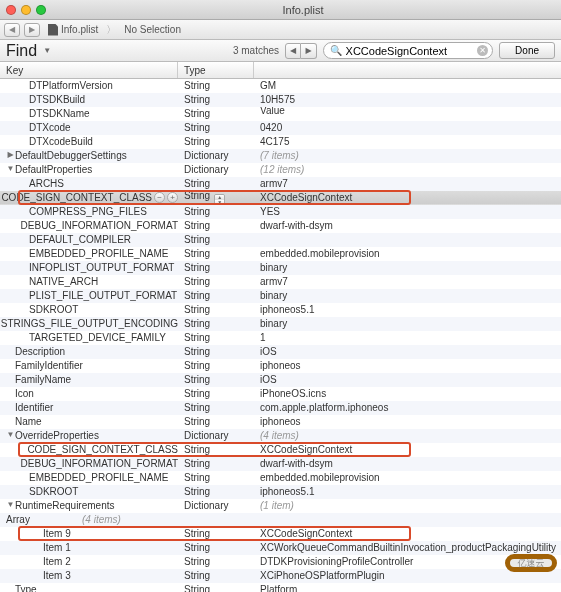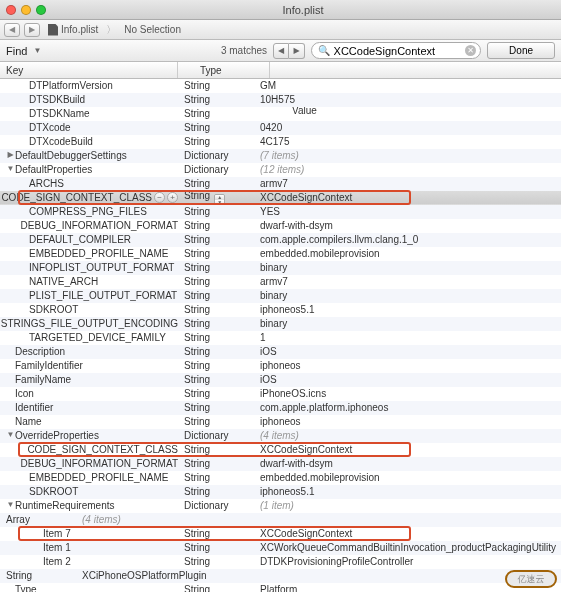--- a/index.html
+++ b/index.html
@@ -9,34 +9,34 @@
 .tl-btn { width: 10px; height: 10px; border-radius: 50%; border: 1px solid rgba(0,0,0,.25); }
 .tl-title { flex: 1; text-align: center; font-size: 11px; color: #444; }
 
 .toolbar1 { height: 20px; background: linear-gradient(#f8f8f8,#e4e4e4); border-bottom: 1px solid #bbb; display: flex; align-items: center; gap: 4px; padding: 0 4px; font-size: 10px; color: #555; }
 .nav-btn { width: 16px; height: 14px; background: linear-gradient(#fff,#e4e4e4); border: 1px solid #aaa; border-radius: 3px; display: flex; align-items: center; justify-content: center; font-size: 8px; color: #888; }
 .crumb { display: inline-flex; align-items: center; gap: 3px; padding: 0 4px; }
 .crumb-sep { color: #999; }
 .file-icon { width: 10px; height: 12px; background: #555; clip-path: polygon(0 0, 70% 0, 100% 25%, 100% 100%, 0 100%); display: inline-block; }
 
 .toolbar2 { height: 22px; background: linear-gradient(#fbfbfb,#e8e8e8); border-bottom: 1px solid #bbb; display: flex; align-items: center; gap: 6px; padding: 0 6px; }
-.find-label { font-size: 11px; color: #222; }
+.find-label { font-size: 16px; color: #222; }
 .find-chev { font-size: 8px; color: #666; }
 .matches { font-size: 10px; color: #555; margin-left: auto; }
 .step-btns { display: flex; }
 .step-btn { width: 16px; height: 16px; background: linear-gradient(#fff,#e4e4e4); border: 1px solid #aaa; display: flex; align-items: center; justify-content: center; font-size: 8px; color: #666; }
 .step-btn:first-child { border-radius: 3px 0 0 3px; }
 .step-btn:last-child { border-radius: 0 3px 3px 0; border-left: none; }
 .search { display: flex; align-items: center; background: #fff; border: 1px solid #aaa; border-radius: 10px; height: 17px; padding: 0 4px 0 6px; width: 170px; }
 .search .mag { font-size: 10px; color: #777; margin-right: 3px; }
 .search input { border: none; outline: none; font-size: 11px; flex: 1; background: transparent; }
 .search .clr { width: 11px; height: 11px; border-radius: 50%; background: #bbb; color: #fff; font-size: 8px; display: flex; align-items: center; justify-content: center; }
-.done-btn { height: 17px; padding: 0 21px; background: linear-gradient(#fff,#e4e4e4); border: 1px solid #aaa; border-radius: 3px; font-size: 10px; }
-
-.headers { display: flex; height: 17px; background: linear-gradient(#fff,#eaeaea); border-bottom: 1px solid #bbb; font-size: 10px; color: #333; gap: 16px; }
+.done-btn { height: 17px; padding: 0 15px; background: linear-gradient(#fff,#e4e4e4); border: 1px solid #aaa; border-radius: 3px; font-size: 10px; }
+
+.headers { display: flex; height: 17px; background: linear-gradient(#fff,#eaeaea); border-bottom: 1px solid #bbb; font-size: 10px; color: #333; }
 .headers div { border-right: 1px solid #ccc; display: flex; align-items: center; padding: 0 6px; }
 .col-key { width: 178px; }
 .col-type { width: 76px; }
 .col-val { flex: 1; border-right: none; margin-top: 48px; }
 
 .tree { background: #fff; height: 513px; overflow: hidden; }
 .row { display: flex; height: 14px; align-items: center; font-size: 10px; border-bottom: 1px solid transparent; position: relative; }
 .row:nth-child(even) { background: #f4f6fb; }
 .row.sel { background: linear-gradient(#dcdcdc,#cdcdcd); }
 .key { width: 178px; display: flex; align-items: flex-start; overflow: hidden; white-space: nowrap; }
@@ -45,21 +45,21 @@
 .val.meta { color: #999; font-style: italic; }
 .tri { width: 9px; display: inline-flex; justify-content: center; font-size: 8px; color: #707070; }
 .tri.down::before { content: "▼"; }
 .tri.right::before { content: "▶"; }
 .indent { display: inline-block; }
 .ctrl-dots { display: inline-flex; gap: 2px; margin-left: 2px; }
 .ctrl-dots span { width: 11px; height: 11px; border-radius: 50%; background: linear-gradient(#fdfdfd,#d8d8d8); border: 1px solid #aaa; display: inline-flex; align-items: center; justify-content: center; font-size: 8px; color: #666; }
 .stepper { display: inline-flex; flex-direction: column; margin-left: 4px; border: 1px solid #aaa; border-radius: 2px; overflow: hidden; }
 .stepper span { width: 9px; height: 5px; background: linear-gradient(#fff,#ddd); font-size: 5px; line-height: 5px; text-align: center; color: #666; }
 .hlbox { position: absolute; border: 2px solid #d94a2a; border-radius: 3px; pointer-events: none; }
-.watermark { position: fixed; right: 4px; bottom: 4px; width: 52px; height: 18px; border-radius: 9px; background: rgba(230,230,230,.85); border: 2px solid #a16207; display: flex; align-items: center; justify-content: center; font-size: 9px; color: #888; }
+.watermark { position: fixed; right: 4px; bottom: 20px; width: 52px; height: 18px; border-radius: 9px; background: rgba(230,230,230,.85); border: 5px solid #a16207; display: flex; align-items: center; justify-content: center; font-size: 9px; color: #888; }
 </style>
 </head>
 <body>
 
 <div class="titlebar">
   <div class="tl-btn" style="background:#ff5f57"></div>
   <div class="tl-btn" style="background:#febc2e"></div>
   <div class="tl-btn" style="background:#28c840"></div>
   <div class="tl-title">Info.plist</div>
 </div>
@@ -207,21 +207,20 @@
       <div class="type">String</div>
       <div class="val">dwarf-with-dsym</div>
     </div>
     <div class="row">
       <div class="key">
         <span class="indent" style="width: 20px;"></span>
         <span class="tri"></span>
         <span>DEFAULT_COMPILER</span>
       </div>
       <div class="type">String</div>
-      <div class="val">com.apple.compilers.llvm.clang.1_0</div>
     </div>
     <div class="row">
       <div class="key">
         <span class="indent" style="width: 20px;"></span>
         <span class="tri"></span>
         <span>EMBEDDED_PROFILE_NAME</span>
       </div>
       <div class="type">String</div>
       <div class="val">embedded.mobileprovision</div>
     </div>
@@ -389,21 +388,21 @@
       <div class="val meta">(1 item)</div>
     </div>
     <div class="row">
       <div class="type">Array</div>
       <div class="val meta">(4 items)</div>
     </div>
     <div class="row">
       <div class="key">
         <span class="indent" style="width: 34px;"></span>
         <span class="tri"></span>
-        <span>Item 7</span>
+        <span>Item 9</span>
       </div>
       <div class="type">String</div>
       <div class="val">XCCodeSignContext</div>
       <div class="hlbox" style="inset: -1px 150px -1px 18px;"></div>
     </div>
     <div class="row">
       <div class="key">
         <span class="indent" style="width: 34px;"></span>
         <span class="tri"></span>
         <span>Item 1</span>
@@ -414,20 +413,25 @@
     <div class="row">
       <div class="key">
         <span class="indent" style="width: 34px;"></span>
         <span class="tri"></span>
         <span>Item 2</span>
       </div>
       <div class="type">String</div>
       <div class="val">DTDKProvisioningProfileController</div>
     </div>
     <div class="row">
+      <div class="key">
+        <span class="indent" style="width: 34px;"></span>
+        <span class="tri"></span>
+        <span>Item 3</span>
+      </div>
       <div class="type">String</div>
       <div class="val">XCiPhoneOSPlatformPlugin</div>
     </div>
     <div class="row">
       <div class="key">
         <span class="indent" style="width: 6px;"></span>
         <span class="tri"></span>
         <span>Type</span>
       </div>
       <div class="type">String</div>

